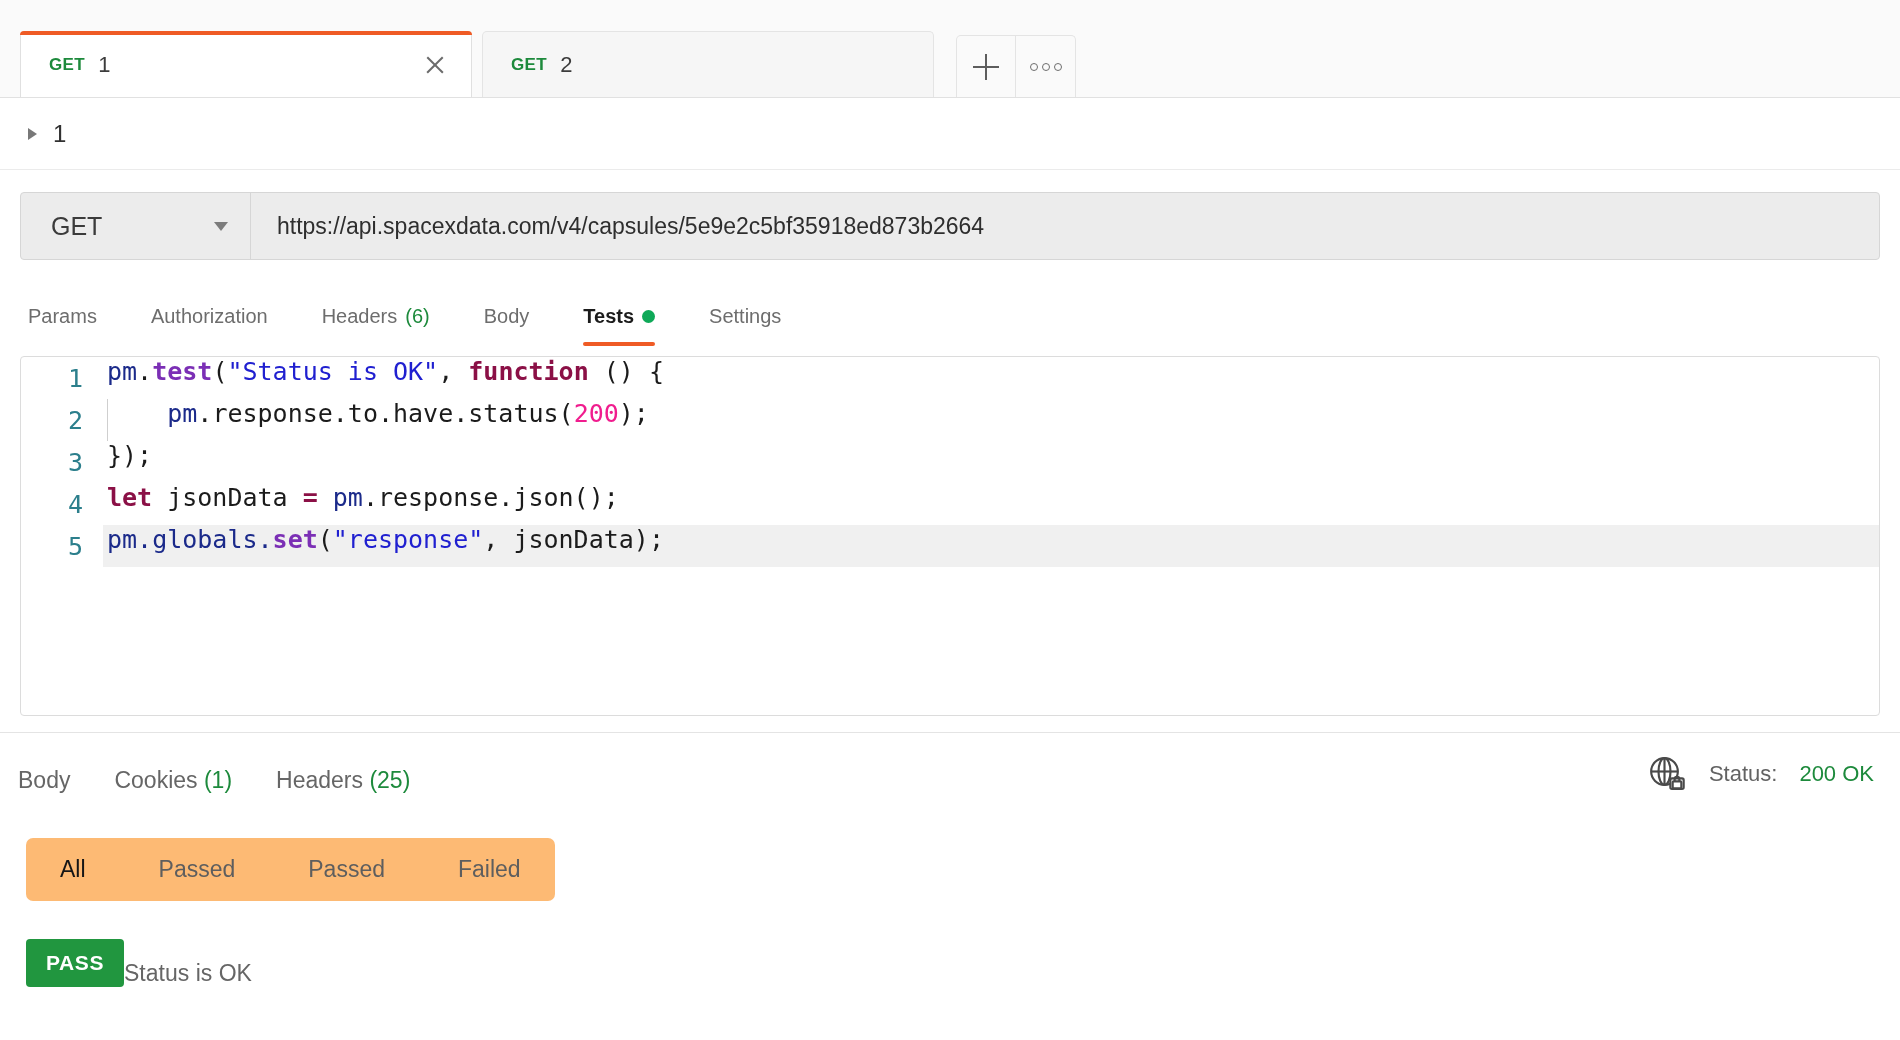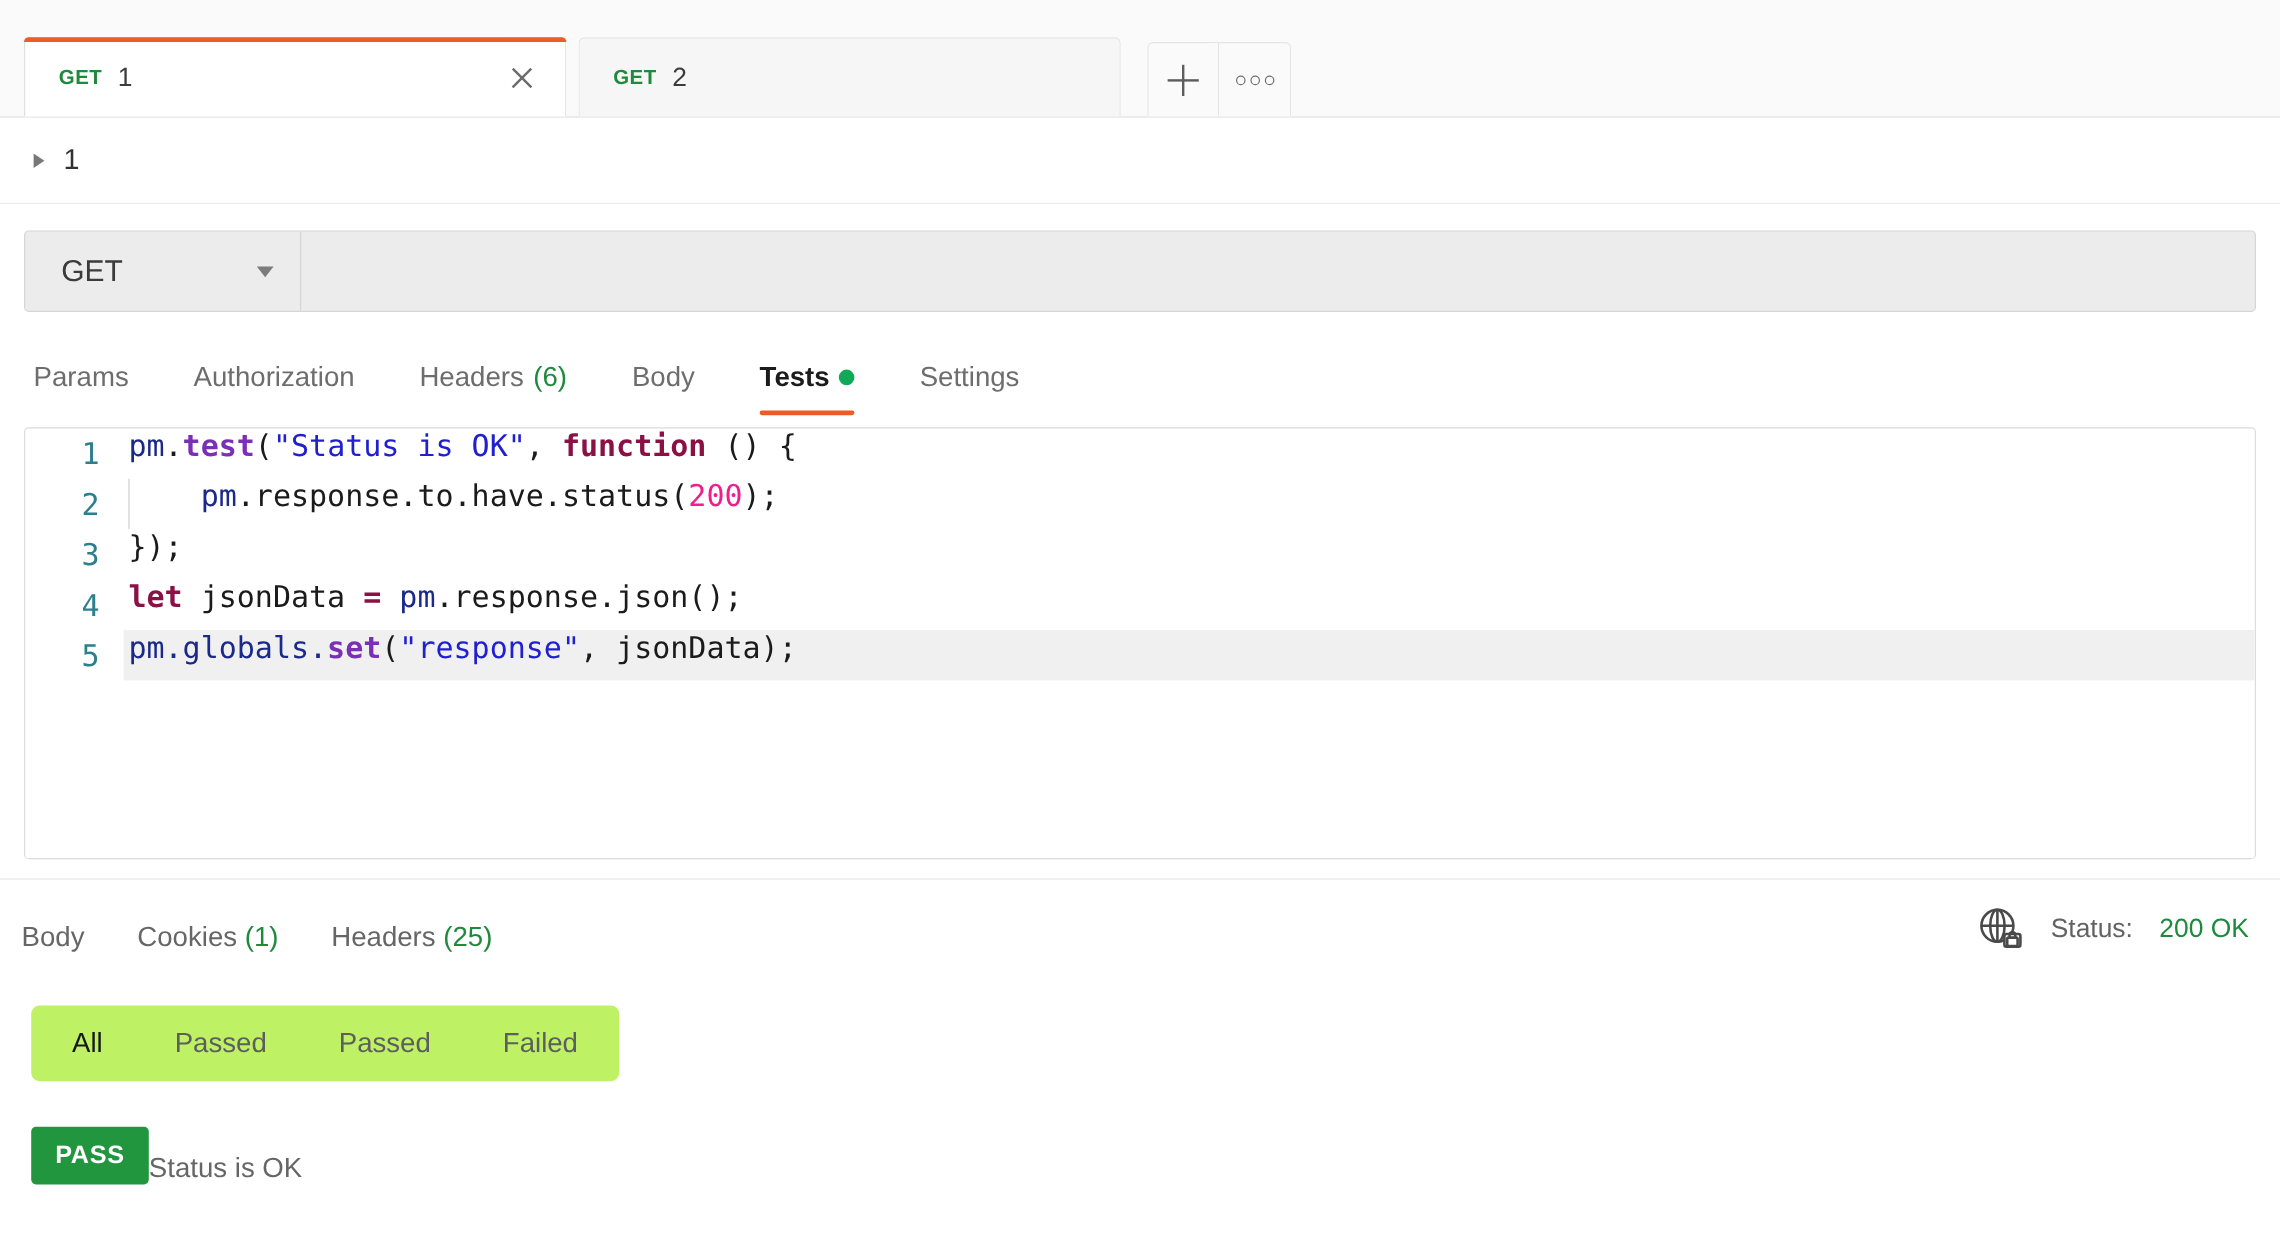--- a/index.html
+++ b/index.html
@@ -167,21 +167,21 @@
   
   .req-subtabs {
     display: flex;
     align-items: flex-end;
     padding: 0 0 0 28px;
     height: 72px;
     margin-top: 14px;
   }
   .subtab {
     position: relative;
-    font-size: 23px;
+    font-size: 20px;
     color: #6d6d6d;
     padding: 0 0 18px 0;
     margin-right: 54px;
     cursor: pointer;
     white-space: nowrap;
     display: flex;
     align-items: baseline;
     gap: 8px;
   }
   .subtab.active { color: #1c1c1c; font-weight: bold; }
@@ -283,24 +283,24 @@
     padding-bottom: 16px;
   }
   .globe-lock { width: 40px; height: 40px; }
   .status-text { font-size: 22px; color: #636363; }
   .status-val { color: #1d8a3c; }
 
   
   .pill-row { padding: 28px 0 0 26px; }
   .pills {
     display: inline-flex;
-    background: #bef264;
+    background: #fdba74;
     border-radius: 7px;
     padding: 6px;
-    gap: 4px;
+    gap: 17px;
   }
   .pill {
     font-size: 23px;
     color: #5e5e5e;
     padding: 12px 28px;
     border-radius: 5px;
     cursor: pointer;
     white-space: nowrap;
   }
   .pill.active { color: #161616; }
@@ -353,20 +353,21 @@
   <span class="caret"></span>
   <span class="crumb-name">1</span>
 </div>
 
 <div class="urlbar-wrap">
   <div class="urlbar">
     <div class="method-select">
       <span class="m-text">GET</span>
       <span class="chev"></span>
     </div>
+    <div class="url-input" placeholder="Enter request URL">https://api.spacexdata.com/v4/capsules/5e9e2c5bf35918ed873b2664</div>
   </div>
 </div>
 
 <div class="req-subtabs">
   <div class="subtab">
     <span>Params</span>
   </div>
   <div class="subtab">
     <span>Authorization</span>
   </div>

